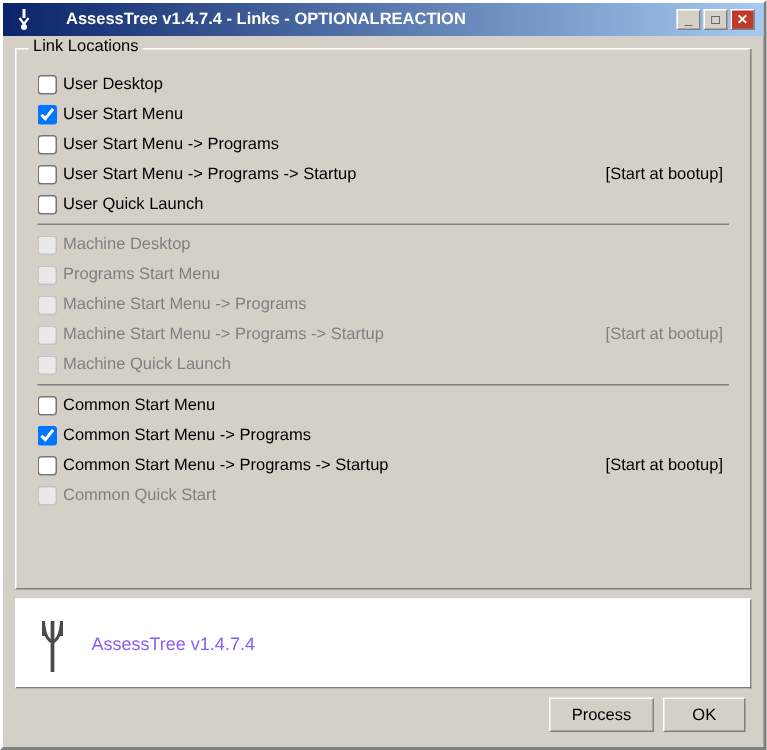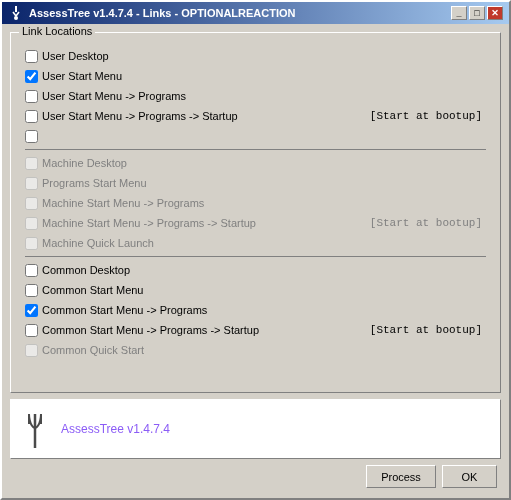--- a/index.html
+++ b/index.html
@@ -27,21 +27,21 @@
       padding: 3px 6px;
       display: flex;
       align-items: center;
       justify-content: space-between;
       height: 22px;
       flex-shrink: 0;
     }
     .title-bar-left {
       display: flex;
       align-items: center;
-      gap: 5px;
+      gap: 20px;
       justify-content: flex-end;
     }
     .title-icon {
       width: 16px;
       height: 16px;
       display: flex;
       align-items: center;
       justify-content: center;
     }
     .title-text {
@@ -116,21 +116,20 @@
       flex: 1;
     }
     .checkbox-row label.disabled {
       color: #808080;
     }
     .checkbox-row .boot-label {
       color: #000;
       font-size: 11px;
       margin-left: auto;
       padding-right: 4px;
-      font-family: Liberation Mono, monospace;
     }
     .checkbox-row .boot-label.disabled {
       color: #808080;
     }
     input[type="checkbox"] {
       width: 13px;
       height: 13px;
       cursor: pointer;
       flex-shrink: 0;
     }
@@ -244,20 +243,21 @@
           <div class="checkbox-row">
             <label class="">
               <input type="checkbox" style="">
               <span>User Start Menu -&gt; Programs -&gt; Startup</span>
             </label>
             <span class="boot-label">[Start at bootup]</span>
           </div>
           <div class="checkbox-row">
             <label class="">
               <input type="checkbox" style="">
+              <span>User Quick Launch</span>
             </label>
           </div>
           <div class="section-divider"></div>
           <div class="checkbox-row">
             <label class="disabled">
               <input type="checkbox" disabled="" style="">
               <span>Machine Desktop</span>
             </label>
           </div>
           <div class="checkbox-row">
@@ -279,26 +279,20 @@
             </label>
             <span class="boot-label disabled">[Start at bootup]</span>
           </div>
           <div class="checkbox-row">
             <label class="disabled">
               <input type="checkbox" disabled="" style="">
               <span>Machine Quick Launch</span>
             </label>
           </div>
           <div class="section-divider"></div>
-          <div class="checkbox-row">
-            <label class="">
-              <input type="checkbox" style="">
-              <span>Common Desktop</span>
-            </label>
-          </div>
           <div class="checkbox-row">
             <label class="">
               <input type="checkbox" style="">
               <span>Common Start Menu</span>
             </label>
           </div>
           <div class="checkbox-row">
             <label class="">
               <input type="checkbox" checked="" style="">
               <span>Common Start Menu -&gt; Programs</span>

